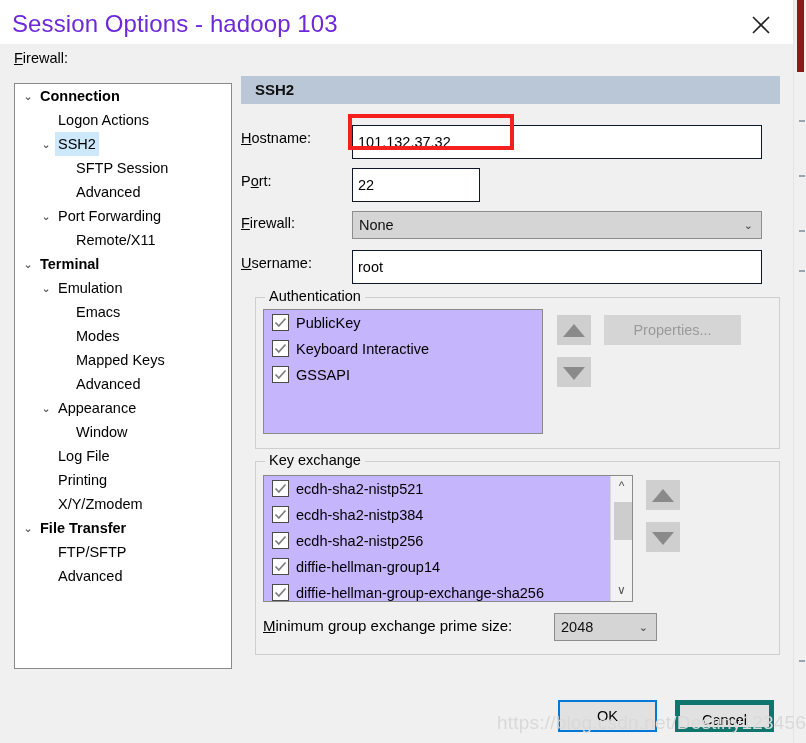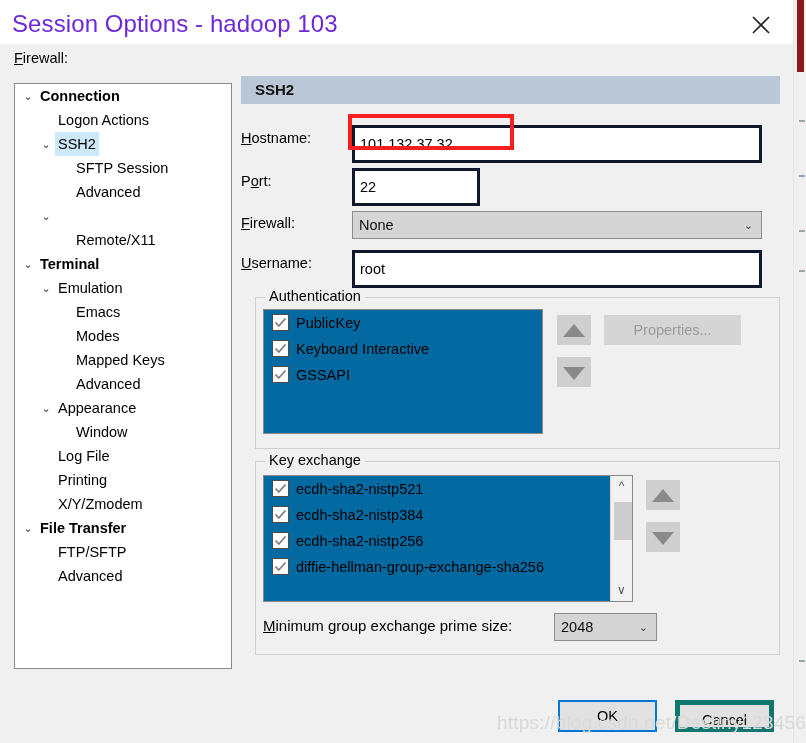--- a/index.html
+++ b/index.html
@@ -124,21 +124,21 @@
   }
   .form-label {
     position: absolute;
     left: 0; top: 7px;
     font-size: 14.5px;
     white-space: nowrap;
   }
   .txtbox {
     position: absolute;
     background: #ffffff;
-    border: 3px solid #0f172a;
+    border: 1px solid #0f172a;
     height: 30px;
     box-sizing: border-box;
     font-family: "Liberation Sans", sans-serif;
     font-size: 14.5px;
     color: #000;
     padding: 16px 5px;
     line-height: 28px;
     outline: none;
   }
   .combo {
@@ -172,21 +172,21 @@
     top: -10px; left: 9px;
     background: #f0f0f0;
     padding: 0 4px;
     font-size: 14.5px;
     white-space: nowrap;
   }
 
   
   .checklist {
     position: absolute;
-    background: #0369a1;
+    background: #c4b5fd;
     border: 1px solid #8a8a8a;
     box-sizing: border-box;
     overflow: hidden;
   }
   .chk-row {
     position: relative;
     height: 26px;
     line-height: 26px;
     padding-left: 8px;
     white-space: nowrap;
@@ -369,20 +369,21 @@
       <div class="tree-item lvl2">
         <span class="chev"></span>
         <span class="tlabel">SFTP Session</span>
       </div>
       <div class="tree-item lvl2">
         <span class="chev"></span>
         <span class="tlabel">Advanced</span>
       </div>
       <div class="tree-item lvl1">
         <span class="chev">⌄</span>
+        <span class="tlabel">Port Forwarding</span>
       </div>
       <div class="tree-item lvl2">
         <span class="chev"></span>
         <span class="tlabel">Remote/X11</span>
       </div>
       <div class="tree-item lvl0">
         <span class="chev">⌄</span>
         <span class="tlabel">Terminal</span>
       </div>
       <div class="tree-item lvl1">
@@ -500,20 +501,23 @@
               <polyline points="1.5,6.5 4.8,10 11.5,2.5" fill="none" stroke="#7d7d7d" stroke-width="1.7"></polyline>
             </svg></span><span>ecdh-sha2-nistp521</span></div>
         <div class="chk-row"><span class="chkbox"><svg width="13" height="13" viewBox="0 0 13 13">
               <polyline points="1.5,6.5 4.8,10 11.5,2.5" fill="none" stroke="#7d7d7d" stroke-width="1.7"></polyline>
             </svg></span><span>ecdh-sha2-nistp384</span></div>
         <div class="chk-row"><span class="chkbox"><svg width="13" height="13" viewBox="0 0 13 13">
               <polyline points="1.5,6.5 4.8,10 11.5,2.5" fill="none" stroke="#7d7d7d" stroke-width="1.7"></polyline>
             </svg></span><span>ecdh-sha2-nistp256</span></div>
         <div class="chk-row"><span class="chkbox"><svg width="13" height="13" viewBox="0 0 13 13">
               <polyline points="1.5,6.5 4.8,10 11.5,2.5" fill="none" stroke="#7d7d7d" stroke-width="1.7"></polyline>
+            </svg></span><span>diffie-hellman-group14</span></div>
+        <div class="chk-row"><span class="chkbox"><svg width="13" height="13" viewBox="0 0 13 13">
+              <polyline points="1.5,6.5 4.8,10 11.5,2.5" fill="none" stroke="#7d7d7d" stroke-width="1.7"></polyline>
             </svg></span><span>diffie-hellman-group-exchange-sha256</span></div>
       </div>
     <div id="kex-scroll">
       <div class="sb-arrow sb-up">^</div>
       <div id="kex-thumb"></div>
       <div class="sb-arrow sb-down">∨</div>
     </div>
   </div>
 
   <div class="arrow-btn up" style="left:646px; top:436px;">

